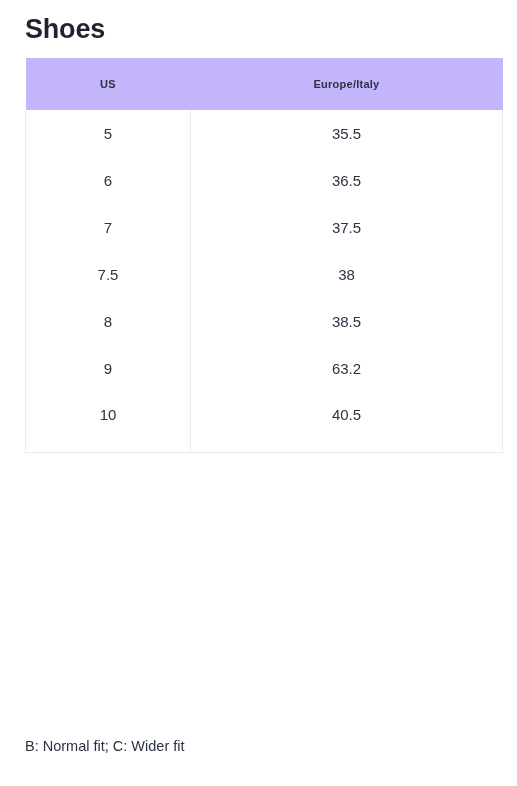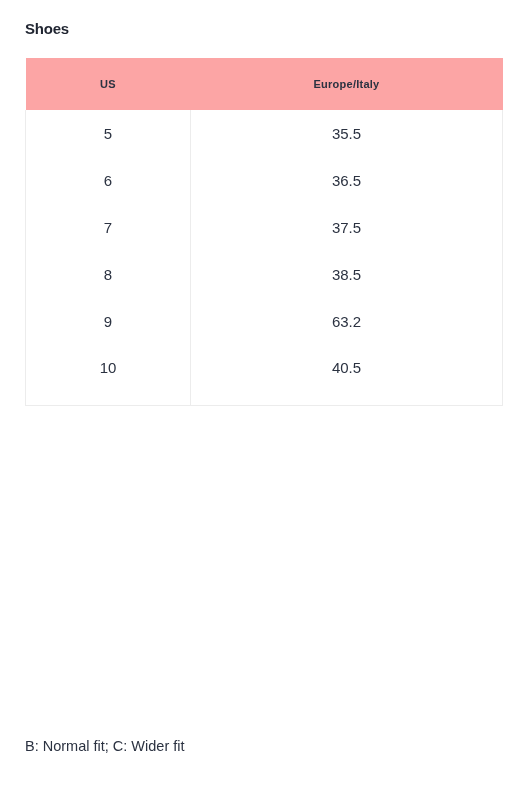--- a/index.html
+++ b/index.html
@@ -18,36 +18,36 @@
   .page {
     position: relative;
     width: 517px;
     height: 786px;
     box-sizing: border-box;
   }
   .page-title {
     position: absolute;
     left: 25px;
     top: 16px;
-    font-size: 15px;
+    font-size: 27px;
     font-weight: bold;
     color: #1f2430;
     letter-spacing: -0.2px;
     line-height: 26px;
   }
   .size-table {
     position: absolute;
     left: 25px;
     top: 58px;
     width: 477px;
     border-collapse: collapse;
     table-layout: fixed;
   }
   .size-table thead th {
-    background: #fca5a5;
+    background: #c4b5fd;
     height: 52px;
     font-size: 11px;
     font-weight: bold;
     color: #2b3241;
     letter-spacing: 0.25px;
     text-align: center;
     padding: 0;
     border: none;
   }
   .size-table tbody td {
@@ -101,20 +101,24 @@
         </tr>
         <tr>
           <td class="col-us">6</td>
           <td class="col-eu">36.5</td>
         </tr>
         <tr>
           <td class="col-us">7</td>
           <td class="col-eu">37.5</td>
         </tr>
         <tr>
+          <td class="col-us">7.5</td>
+          <td class="col-eu">38</td>
+        </tr>
+        <tr>
           <td class="col-us">8</td>
           <td class="col-eu">38.5</td>
         </tr>
         <tr>
           <td class="col-us">9</td>
           <td class="col-eu">63.2</td>
         </tr>
         <tr>
           <td class="col-us">10</td>
           <td class="col-eu">40.5</td>

